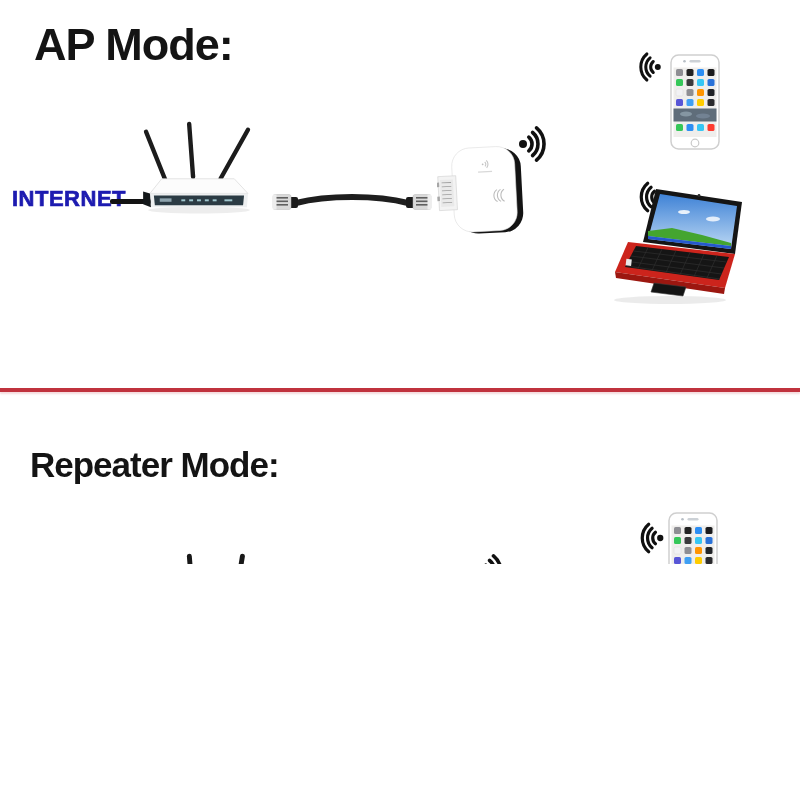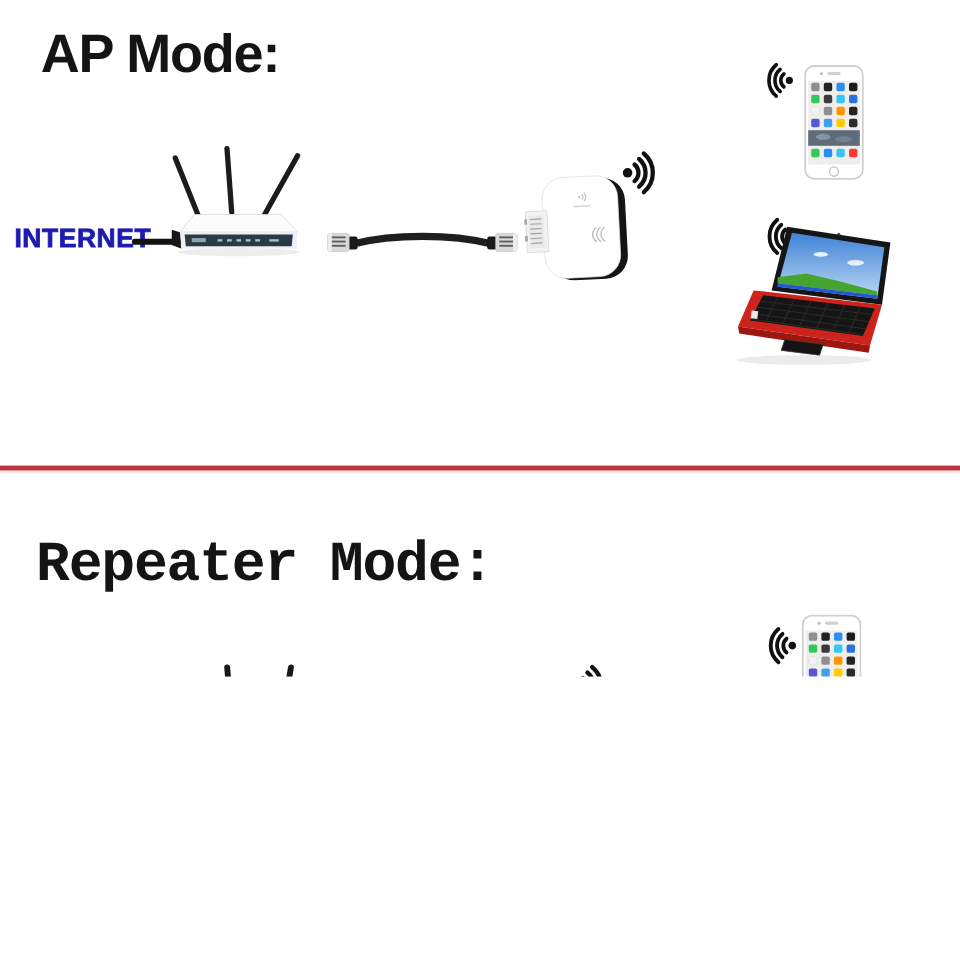--- a/index.html
+++ b/index.html
@@ -9,21 +9,21 @@
     --laptop-body:#cc241c;
     --cable-black:#1e1e1e;
   }
   html,body{margin:0;padding:0;background:#fff;}
   .canvas{position:relative;width:800px;height:564px;background:#fff;overflow:hidden;
           font-family:"Liberation Sans", sans-serif;}
   .mode-section{position:absolute;inset:0;}
   .mode-title{position:absolute;margin:0;font-weight:700;color:var(--title-text);
               letter-spacing:-1px;line-height:1.1;}
   .title-ap{left:34px;top:20px;font-size:45px;}
-  .title-repeater{left:30px;top:446px;font-size:47px;font-family:Liberation Mono, monospace;}
+  .title-repeater{left:30px;top:446px;font-size:35px;}
   .internet-label{position:absolute;font-size:22px;font-weight:700;color:var(--internet-text);
                   letter-spacing:.5px;-webkit-text-stroke:.7px var(--internet-text);}
   .internet-ap{left:12px;top:186px;}
   .internet-rp{left:12px;top:614px;}
   .dash{position:absolute;background:#131313;border-radius:2px;}
   .dash-ap{left:110px;top:199px;width:41px;height:5px;}
   .dash-rp{left:112px;top:624px;width:45px;height:5px;}
   .divider{position:absolute;left:0;top:388px;width:800px;height:4px;background:var(--divider);
            box-shadow:0 2px 2px rgba(192,50,61,.18);}
   .dev{position:absolute;display:block;}

